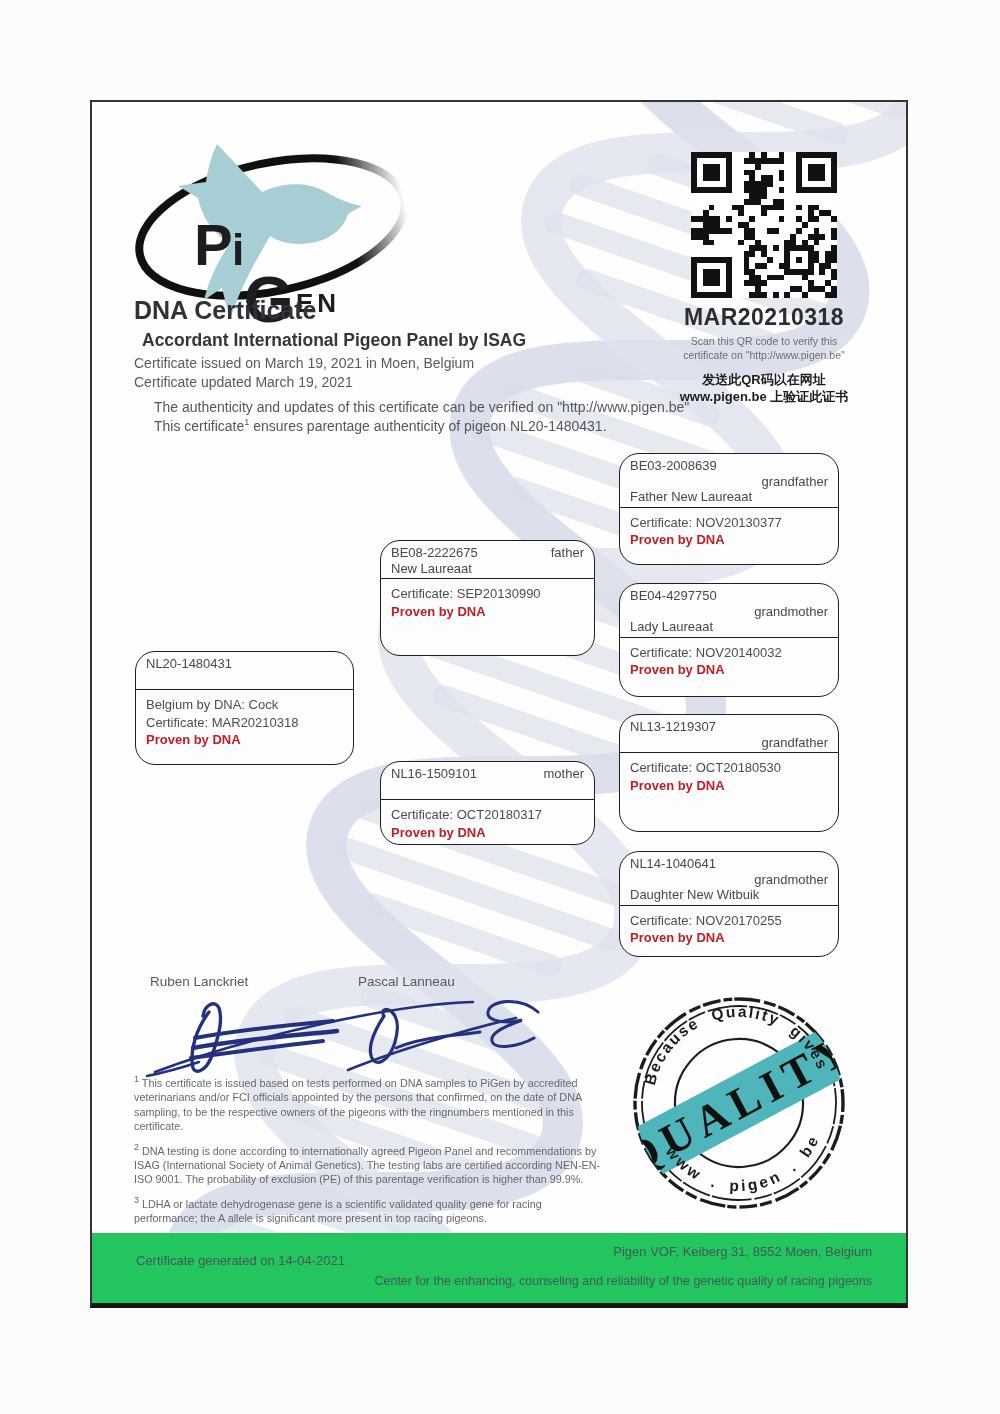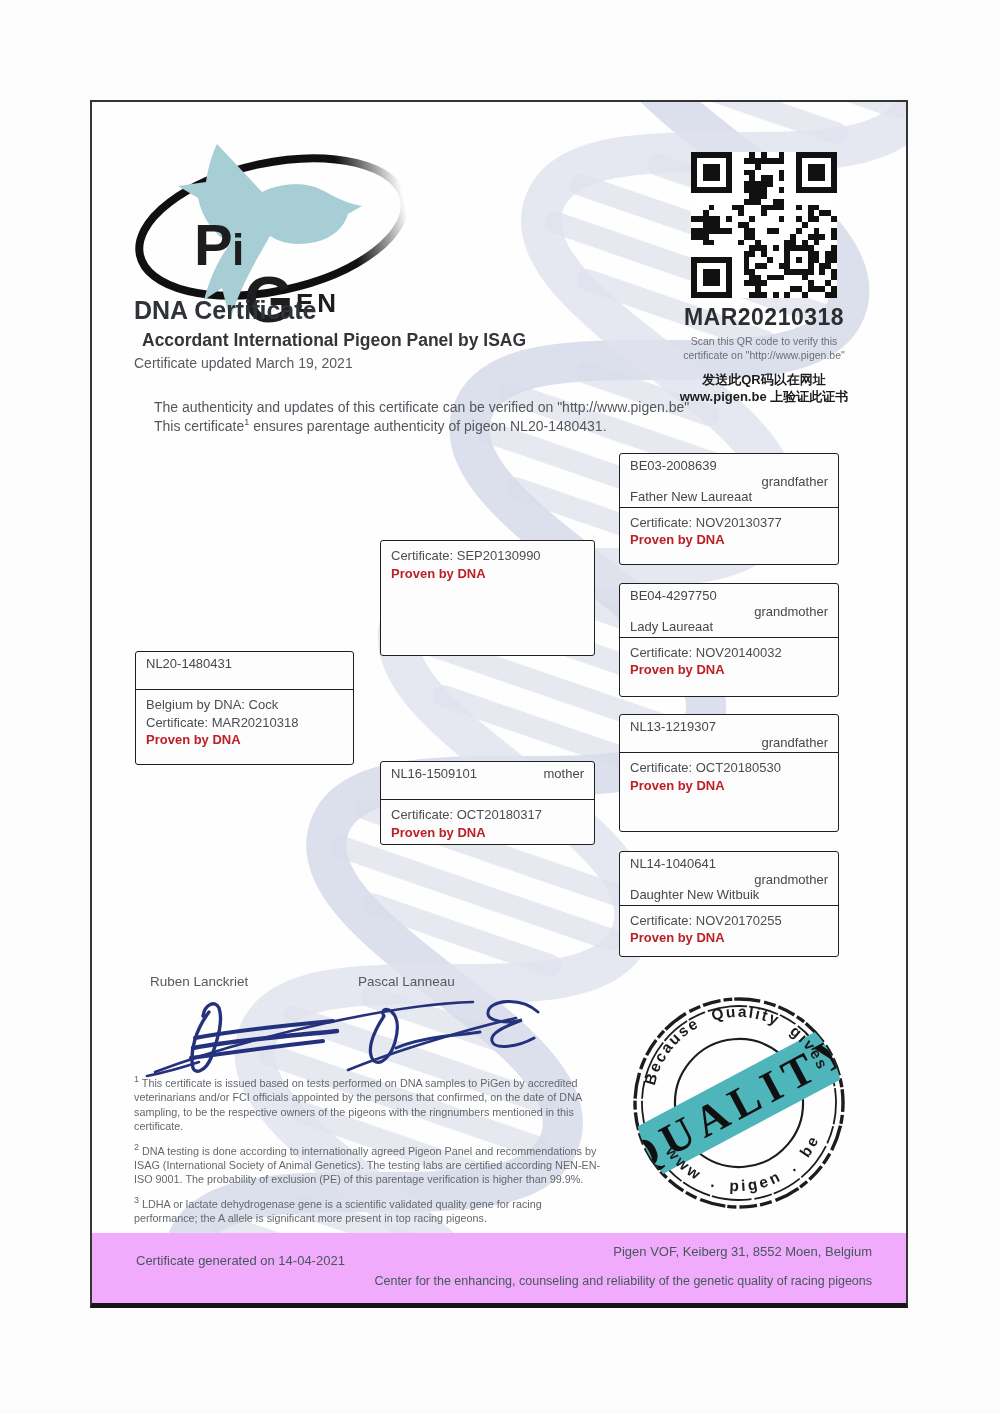--- a/index.html
+++ b/index.html
@@ -21,21 +21,21 @@
   .cert-meta { position:absolute; left:42px; top:252px; font-size:14px; color:#565a5f; line-height:19px; }
   .verify { position:absolute; left:42px; top:296px; font-size:14px; color:#53575c; line-height:19px;margin-left:20px; }
   sup.mark { font-size:9px; vertical-align:super; line-height:0; }
   
   .qr-block { position:absolute; left:560px; top:50px; width:224px; text-align:center; }
   .qr-svg { width:146px; height:146px; display:block; margin:0 auto; }
   .qr-code-label { margin-top:6px; font-size:23px; font-weight:600; letter-spacing:.5px; color:#2b2d30; }
   .qr-scan { margin-top:3px; font-size:10.5px; line-height:14px; color:#6b6f73; }
   .qr-cn { margin-top:9px; font-size:13px; line-height:17px; font-weight:700; color:#1c1c1e; }
   
-  .pbox { position:absolute; background:#fdfdfe; border:1.6px solid #1f1f1f; border-radius:3px;
+  .pbox { position:absolute; background:#fdfdfe; border:1.6px solid #1f1f1f; border-radius:20px;
     font-size:13px; color:#45494e; display:flex; flex-direction:column; }
   .pbox-top { padding:4px 10px 2px 10px; border-bottom:1.6px solid #1f1f1f; }
   .pbox-top .row { display:flex; justify-content:space-between; line-height:15.5px; }
   .pbox-top .role { text-align:right; line-height:15.5px; }
   .pbox-top .name { line-height:15.5px; }
   .pbox-bottom { padding:6px 10px; line-height:17.5px; color:#4a4e53; }
   .proven { color:#bc2026; font-weight:600; }
   .box-subject { left:43px;  top:549px; width:219px; height:114px; }
   .box-father  { left:288px; top:438px; width:215px; height:116px; }
   .box-mother  { left:288px; top:659px; width:215px; height:84px; }
@@ -49,21 +49,21 @@
   .sig-name.n1 { left:58px; } .sig-name.n2 { left:266px; }
   .sig-svg { position:absolute; pointer-events:none; }
   .sig1 { left:45px; top:890px; width:380px; height:90px; }
   .sig2 { left:248px; top:888px; width:210px; height:88px; }
   
   .footnotes { position:absolute; left:42px; top:974px; width:470px; }
   .fn { font-size:10.8px; line-height:14.4px; color:#64686d; margin-bottom:10px; }
   
   .stamp { position:absolute; left:528px; top:882px; width:238px; height:238px; }
   
-  .footer { position:absolute; left:0; bottom:0; width:100%; height:70px; background:#f0abfc; }
+  .footer { position:absolute; left:0; bottom:0; width:100%; height:70px; background:#22c55e; }
   .footer .gen { position:absolute; left:44px; top:20px; font-size:13px; color:#47585c; }
   .footer .addr { position:absolute; right:34px; top:11px; font-size:13px; color:#47585c; }
   .footer .tag { position:absolute; right:34px; top:41px; font-size:12.5px; color:#47585c; }
 </style>
 </head>
 <body>
 
 <div class="scan">
   <div class="page">
 
@@ -113,20 +113,21 @@
            C 88 146 96 128 108 112 C 92 102 80 86 76 66 L 56 54 L 84 50 C 86 36 90 22 95 12 Z"></path>
       <text x="72" y="133" font-size="58" font-weight="700" fill="#1d1d20">P</text>
       <text x="110" y="133" font-size="44" font-weight="700" fill="#1d1d20">i</text>
       <text x="122" y="190" font-size="64" font-weight="700" fill="#1d1d20">G</text>
       <text x="174" y="180" font-size="26" font-weight="700" letter-spacing="4" fill="#1d1d20">EN</text>
     </svg>
 
     <div class="title">DNA Certificate</div>
     <div class="subtitle">Accordant International Pigeon Panel by ISAG</div>
     <div class="cert-meta">
+      <div>Certificate issued on March 19, 2021 in Moen, Belgium</div>
       <div>Certificate updated March 19, 2021</div>
     </div>
     <div class="verify">
       <div>The authenticity and updates of this certificate can be verified on "http://www.pigen.be"</div>
       <div><span>This certificate</span><sup class="mark">1</sup><span> ensures parentage authenticity of pigeon NL20-1480431.</span></div>
     </div>
 
     <div class="qr-block">
       <svg id="qr-svg" class="qr-svg" viewBox="0 0 25 25" shape-rendering="crispEdges" xmlns="http://www.w3.org/2000/svg">
           <rect x="0" y="0" width="25" height="25" fill="#ffffff"></rect>
@@ -330,20 +331,27 @@
         <div class="blank-line"></div>
       </div>
       <div class="pbox-bottom">
         <div>Belgium by DNA: Cock</div>
         <div>Certificate: MAR20210318</div>
         <div class="proven">Proven by DNA</div>
       </div>
     </div>
 
     <div class="pbox box-father">
+      <div class="pbox-top">
+        <div class="row">
+            <span>BE08-2222675</span>
+            <span>father</span>
+          </div>
+        <div class="name">New Laureaat</div>
+      </div>
       <div class="pbox-bottom">
         <div>Certificate: SEP20130990</div>
         <div class="proven">Proven by DNA</div>
       </div>
     </div>
 
     <div class="pbox box-mother">
       <div class="pbox-top">
         <div class="row">
             <span>NL16-1509101</span>

